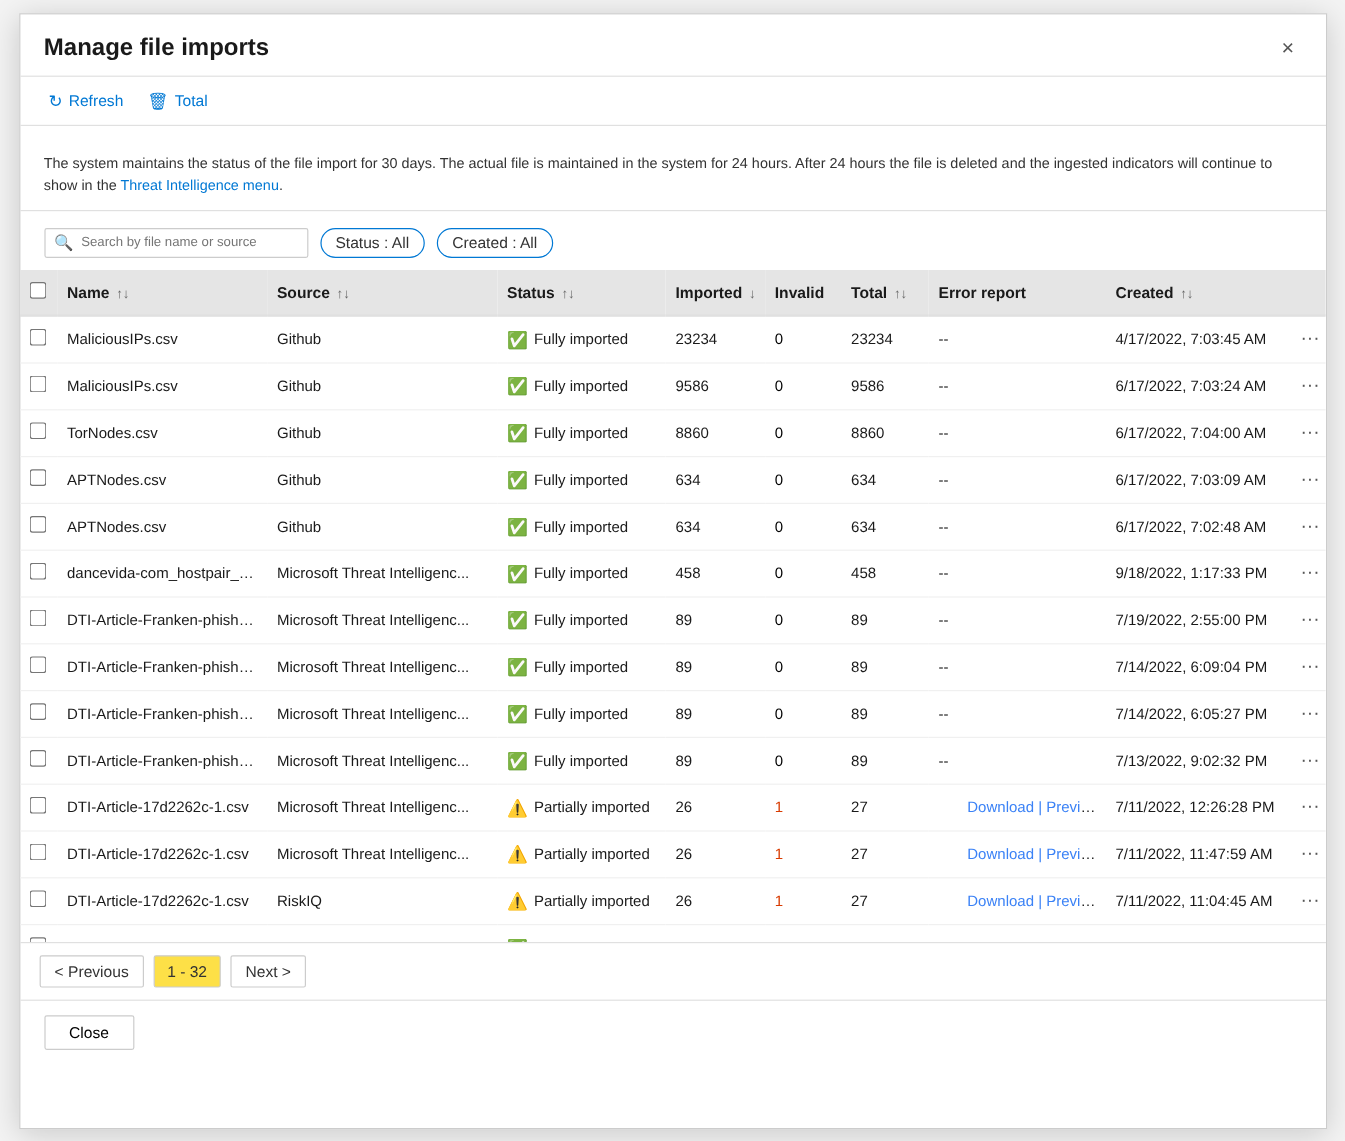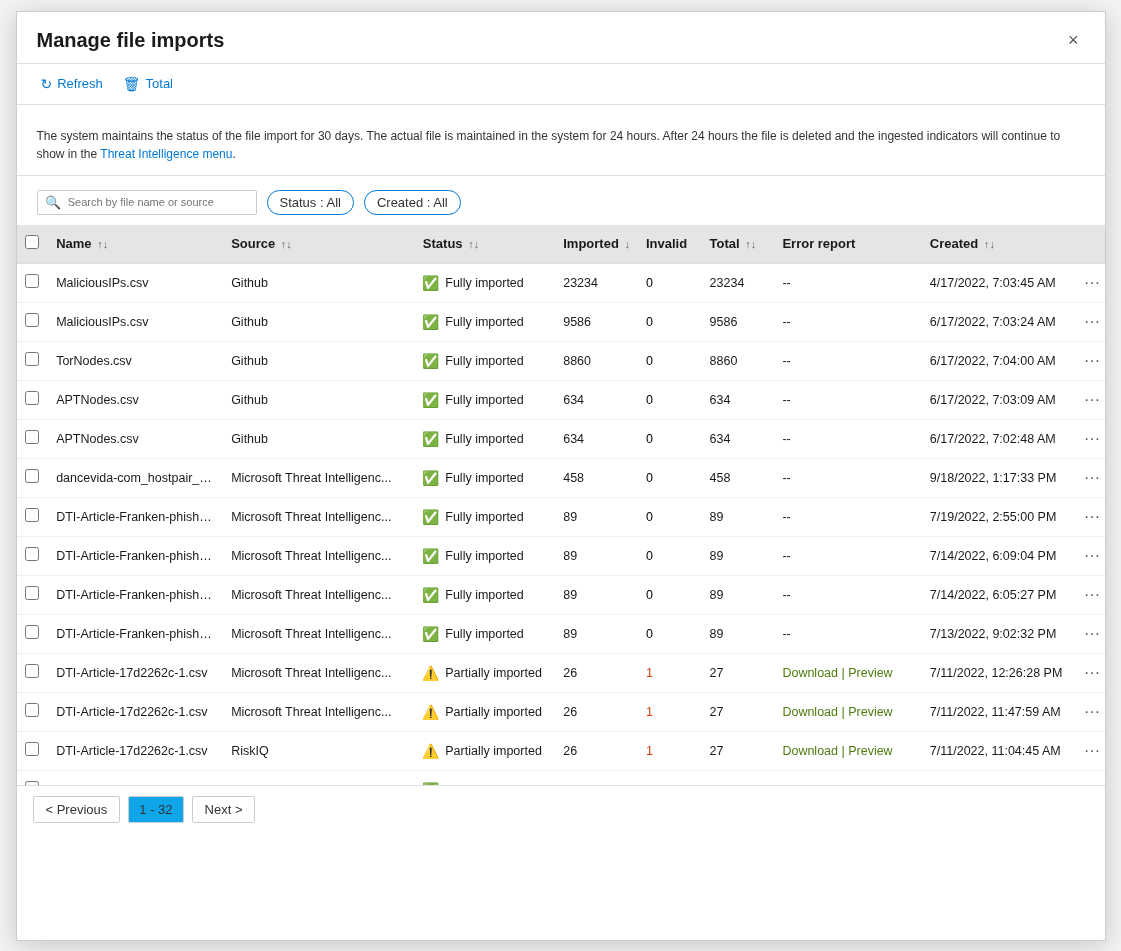--- a/index.html
+++ b/index.html
@@ -146,21 +146,21 @@
     .col-error { width: 160px; }
     .col-created { width: 165px; }
     .col-menu { width: 36px; }
     .status-badge {
       display: inline-flex;
       align-items: center;
       gap: 5px;
     }
     .status-icon-full { color: #107c10; font-size: 14px; }
     .status-icon-partial { color: #d83b01; font-size: 14px; }
-    .error-link { color: #4d7c0f; text-decoration: none; cursor: pointer; }
+    .error-link { color: #3b82f6; text-decoration: none; cursor: pointer; margin-left: 24px; }
     .meatball {
       background: none;
       border: none;
       cursor: pointer;
       color: #555;
       font-size: 16px;
       padding: 2px 4px;
       border-radius: 2px;
     }
     .pagination {
@@ -179,21 +179,21 @@
       cursor: pointer;
       color: #333;
     }
     .page-btn:disabled { color: #aaa; cursor: default; }
     .page-range {
       font-size: 13px;
       color: #333;
       border: 1px solid #ccc;
       border-radius: 2px;
       padding: 5px 10px;
-      background: #0ea5e9;
+      background: #fde047;
     }
     .dialog-footer {
       display: flex;
       align-items: center;
       padding: 12px 20px;
       border-top: 1px solid #e0e0e0;
     }
     .close-footer-btn {
       border: 1px solid #ccc;
       background: #fff;
@@ -585,13 +585,16 @@
         </tbody>
     </table>
   </div>
 
   <div class="pagination">
     <button class="page-btn">&lt; Previous</button>
     <span class="page-range">1 - 32</span>
     <button class="page-btn">Next &gt;</button>
   </div>
 
+  <div class="dialog-footer">
+    <button class="close-footer-btn">Close</button>
+  </div>
 </div>
 
 </body></html>

